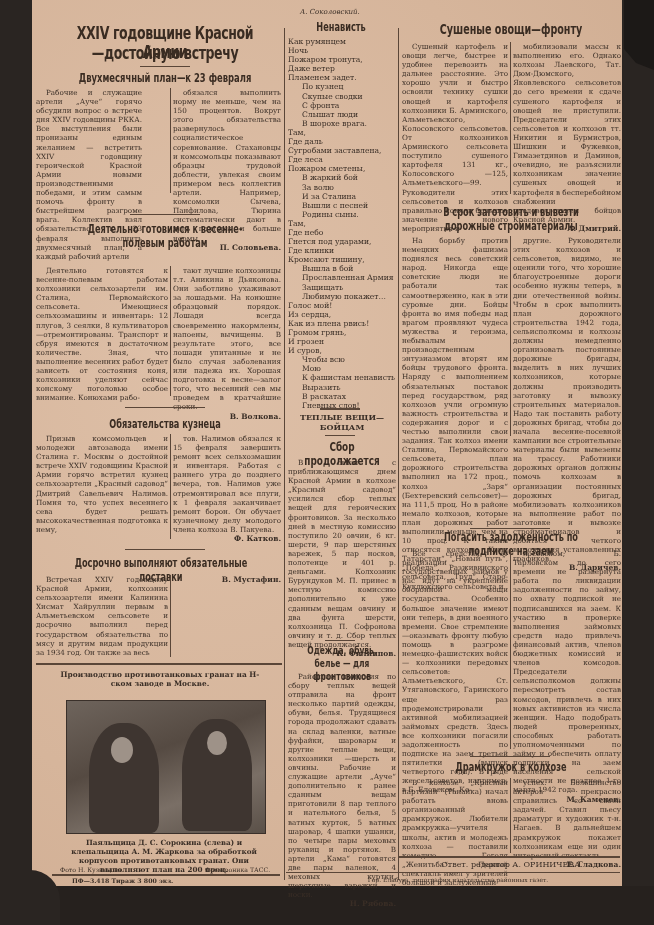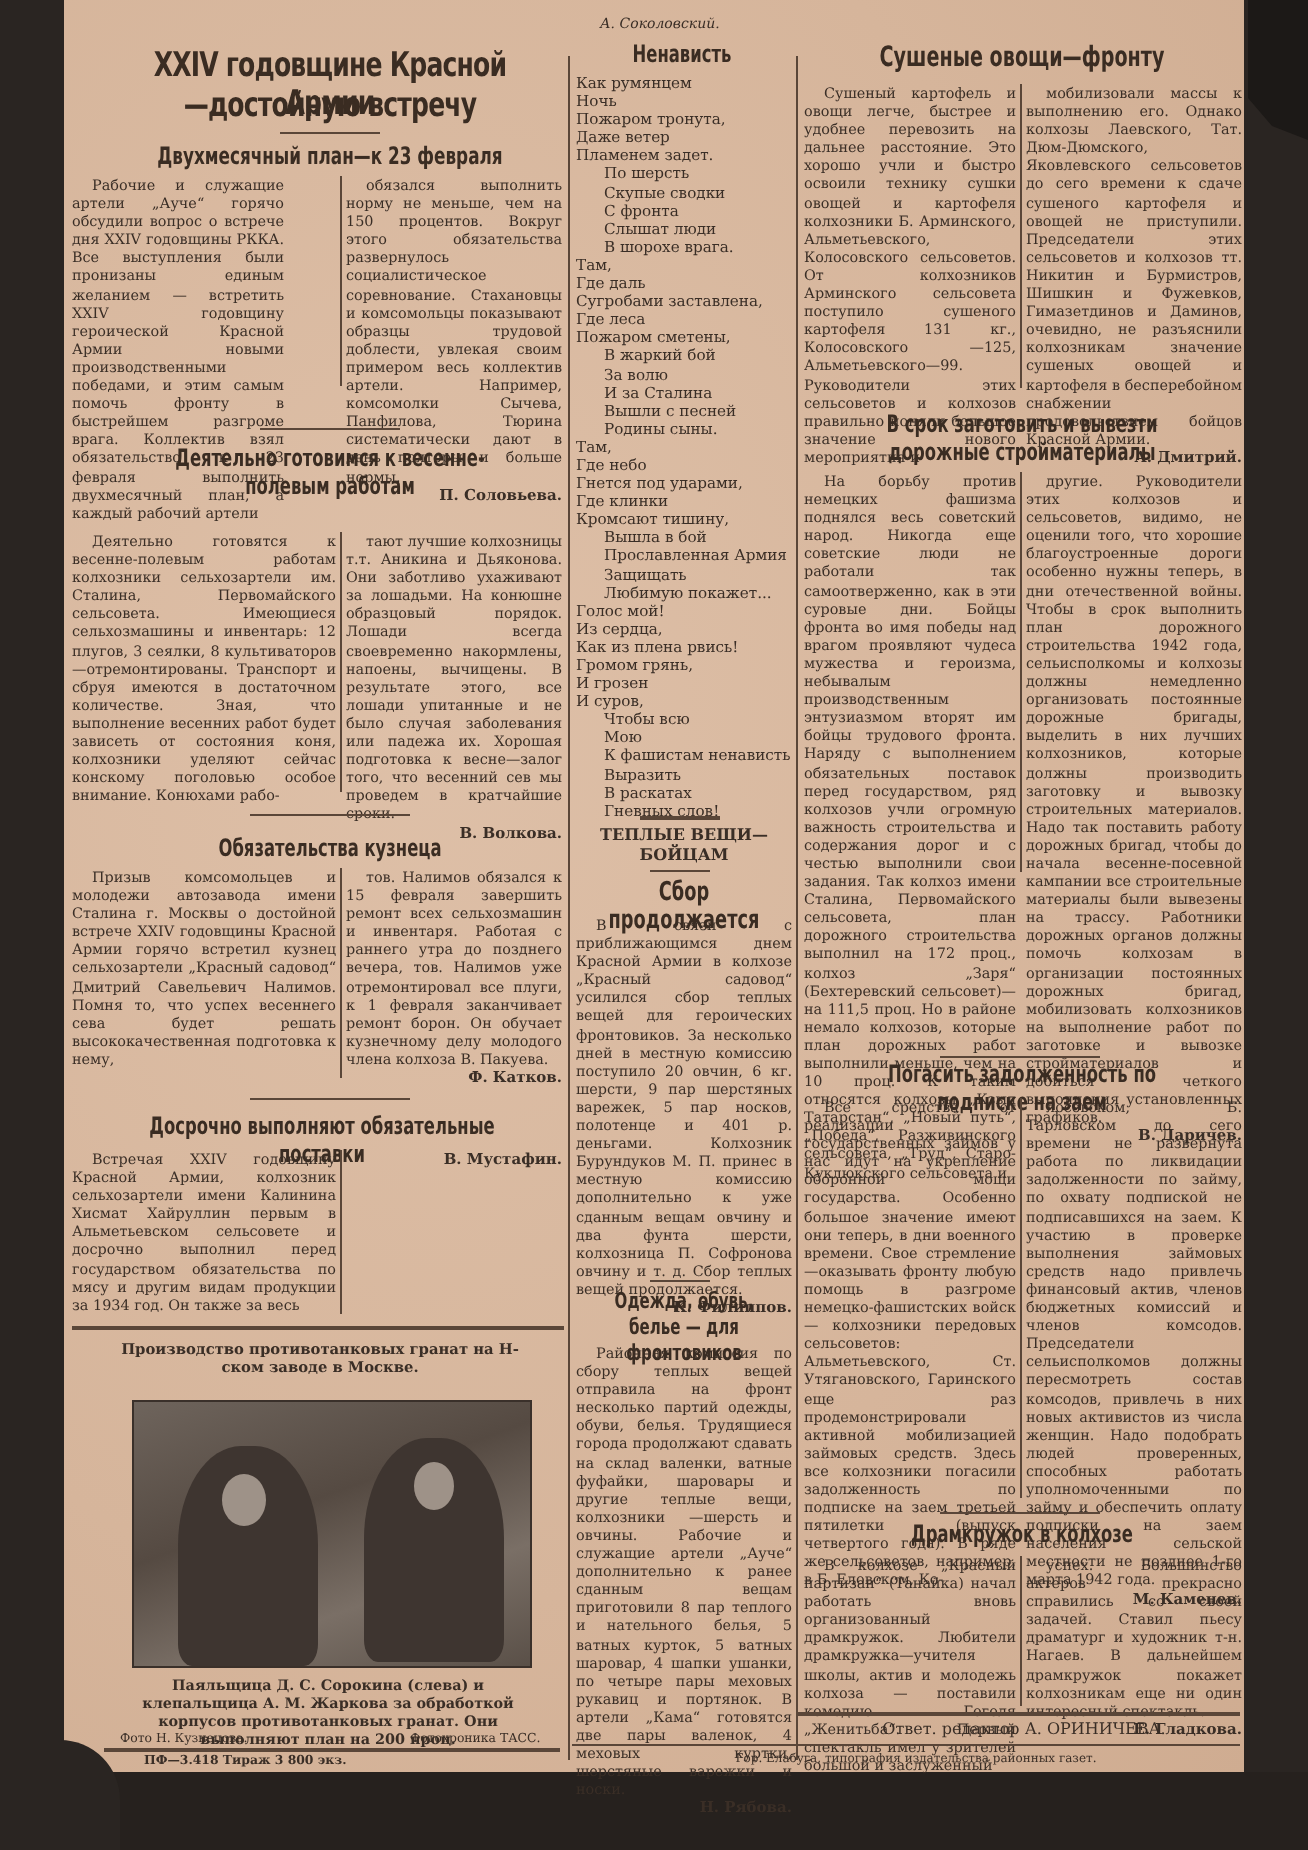--- a/index.html
+++ b/index.html
@@ -99,21 +99,21 @@
 <div class="vrule" style="left:398px;top:28px;height:852px;"></div>
 
 <div class="small" style="left:300px;top:8px;width:96px;text-align:left;font-style:italic;font-size:7px;">А. Соколовский.</div>
 <h2 class="t-sec" style="left:286px;top:20px;width:110px;">Ненависть</h2>
 <div class="poem" id="poem" style="left:288px;top:37px;width:110px;">
     <div class="">Как румянцем</div>
     <div class="">Ночь</div>
     <div class="">Пожаром тронута,</div>
     <div class="">Даже ветер</div>
     <div class="">Пламенем задет.</div>
-    <div class="i">По шерсть</div>
+    <div class="i">По кузнец</div>
     <div class="i">Скупые сводки</div>
     <div class="i">С фронта</div>
     <div class="i">Слышат люди</div>
     <div class="i">В шорохе врага.</div>
     <div class="">Там,</div>
     <div class="">Где даль</div>
     <div class="">Сугробами заставлена,</div>
     <div class="">Где леса</div>
     <div class="">Пожаром сметены,</div>
     <div class="i">В жаркий бой</div>

